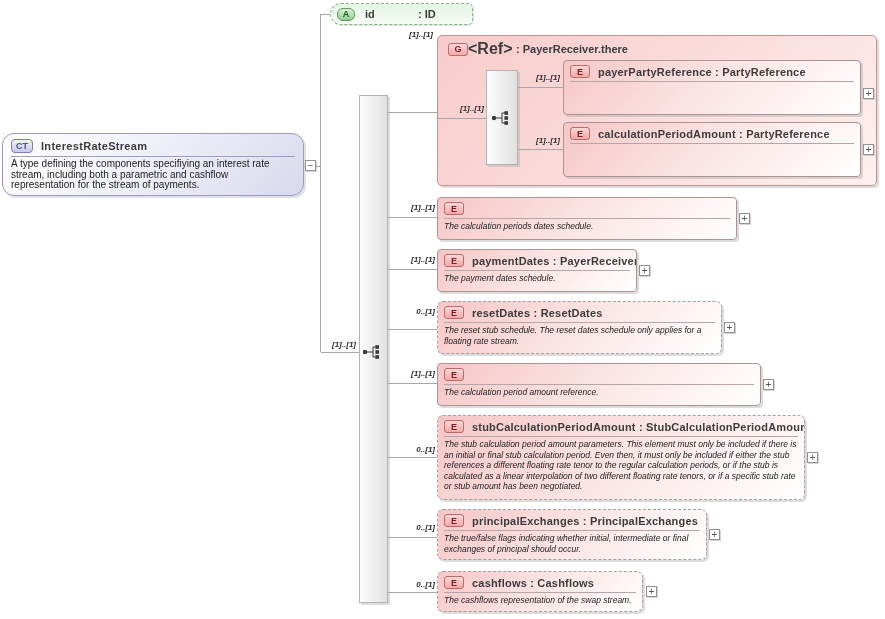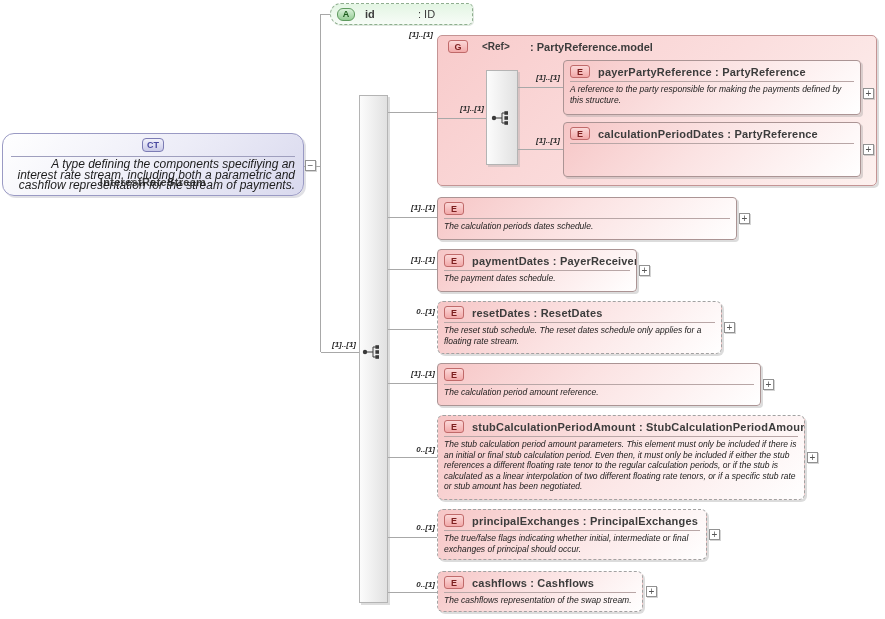--- a/index.html
+++ b/index.html
@@ -27,45 +27,45 @@
   .b-a{width:18px;height:13px;border:1px solid #5e9a5e;border-radius:6px;color:#1c5c1c;
        background:linear-gradient(to bottom,#daf1da,#94cc94);}
   .b-g,.b-e{width:20px;height:13px;border:1px solid #c06a6a;border-radius:3px;color:#7c1f1f;
        background:linear-gradient(to bottom,#fbd8d8,#f2a9a9);}
 
   
   .ct-box{position:absolute;left:2px;top:133px;width:302px;height:63px;box-sizing:border-box;
           border:1px solid #9a9ac4;border-radius:12px;padding:4px 8px 3px 8px;
           background:linear-gradient(135deg,#ffffff 0%,#ececf7 55%,#d9d9ee 100%);
           box-shadow:2px 2px 0 rgba(165,165,180,0.35);}
-  .ct-head{display:flex;align-items:center;gap:24px;height:15px;flex-direction:column;}
+  .ct-head{display:flex;align-items:center;gap:8px;height:15px;}
   .ct-title{font-size:11px;font-weight:bold;color:#3c3c3c;letter-spacing:0.3px;white-space:nowrap;}
   .ct-sep{border-top:1px solid #9f9fbe;margin:3px 0 2px 0;}
-  .ct-desc{font-size:12px;line-height:10.5px;font-style:italic;color:#1c1c1c;text-align:right;}
+  .ct-desc{font-size:10px;line-height:10.5px;color:#1c1c1c;}
 
   
   .pmbox{position:absolute;width:11px;height:11px;box-sizing:border-box;border:1px solid #929292;
          background:#ffffff;color:#565656;font-size:10px;line-height:9px;text-align:center;
          box-shadow:1px 1px 0 rgba(170,170,170,0.5);}
 
   
   .attr-box{position:absolute;left:330px;top:3px;width:143px;height:22px;box-sizing:border-box;
             border:1px dashed #8fae8f;border-radius:11px 5px 5px 11px;display:flex;align-items:center;
             padding:0 6px;background:linear-gradient(to bottom,#e3f5e3,#f7fcf7);
             box-shadow:1px 1px 0 rgba(150,175,150,0.3);}
   .attr-name{font-size:11px;font-weight:bold;color:#3c3c3c;margin-left:10px;width:53px;}
-  .attr-type{font-size:11px;font-weight:normal;color:#3c3c3c;white-space:nowrap;text-align:right;}
+  .attr-type{font-size:11px;font-weight:bold;color:#3c3c3c;white-space:nowrap;text-align:right;}
 
   
   .group-box{position:absolute;left:437px;top:35px;width:440px;height:151px;box-sizing:border-box;
              border:1px solid #c49494;border-radius:5px;
              background:linear-gradient(135deg,#f8cbcb 0%,#fbdede 55%,#fdf1ef 100%);
              box-shadow:2px 2px 0 rgba(155,155,155,0.35);}
   .group-head{position:absolute;left:10px;top:4px;display:flex;align-items:center;}
-  .group-name{font-size:10px;font-weight:bold;color:#3c3c3c;margin-left:14px;width:48px;white-space:nowrap;}
+  .group-name{font-size:16px;font-weight:bold;color:#3c3c3c;width:48px;white-space:nowrap;}
   .group-type{font-size:11px;font-weight:bold;color:#3c3c3c;white-space:nowrap;}
 
   
   .ebox{position:absolute;box-sizing:border-box;border:1px solid #ab9494;border-radius:4px;
         padding:3px 6px;overflow:hidden;
         background:linear-gradient(135deg,#f6c6c6 0%,#fbe2e2 45%,#ffffff 100%);
         box-shadow:2px 2px 0 rgba(155,155,155,0.35);}
   .ebox.dashed{border-style:dashed;border-color:#a2a2a2;border-radius:6px;}
   .ehead{display:flex;align-items:center;gap:8px;height:15px;}
   .etitle{font-size:11px;font-weight:bold;color:#3c3c3c;letter-spacing:0.2px;white-space:nowrap;}
@@ -128,21 +128,21 @@
     <rect x="13.4" y="1.2" width="3.6" height="3.6" fill="#3a3a3a"></rect>
     <rect x="13.4" y="6.2" width="3.6" height="3.6" fill="#3a3a3a"></rect>
     <rect x="13.4" y="11.2" width="3.6" height="3.6" fill="#3a3a3a"></rect>
   </svg>
 
   <div class="card" style="left:375px;top:30px;">[1]..[1]</div>
   <div class="group-box">
     <div class="group-head">
       <span class="badge b-g">G</span>
       <span class="group-name">&lt;Ref&gt;</span>
-      <span class="group-type">: PartyReference.model</span>
+      <span class="group-type">: PayerReceiver.there</span>
     </div>
   </div>
 
   <div class="hline" style="left:438px;top:118px;width:48px;"></div>
   <div class="card" style="left:426px;top:104px;">[1]..[1]</div>
   <div class="seqbar" style="left:486px;top:70px;width:32px;height:95px;"></div>
   <svg class="seqicon" style="left:491px;top:110px;" width="22" height="16" viewBox="0 0 22 16">
     <circle cx="3" cy="8" r="2.2" fill="#3a3a3a"></circle>
     <line x1="3" y1="8" x2="11" y2="8" stroke="#3a3a3a" stroke-width="1"></line>
     <line x1="11" y1="3" x2="11" y2="13" stroke="#3a3a3a" stroke-width="1"></line>
@@ -155,29 +155,28 @@
   <div class="hline" style="left:518px;top:87px;width:45px;"></div>
   <div class="hline" style="left:518px;top:149px;width:45px;"></div>
 
   <div class="card" style="left:502px;top:73px;">[1]..[1]</div>
   <div class="ebox payer">
     <div class="ehead">
       <span class="badge b-e">E</span>
       <span class="etitle">payerPartyReference : PartyReference</span>
     </div>
     <div class="esep"></div>
-    <div class="edesc">A reference to the party responsible for making the payments defined by this structure.</div>
   </div>
   <div class="pmbox" style="left:863px;top:88px;">+</div>
 
   <div class="card" style="left:502px;top:136px;">[1]..[1]</div>
   <div class="ebox receiver">
     <div class="ehead">
       <span class="badge b-e">E</span>
-      <span class="etitle">calculationPeriodDates : PartyReference</span>
+      <span class="etitle">calculationPeriodAmount : PartyReference</span>
     </div>
     <div class="esep"></div>
   </div>
   <div class="pmbox" style="left:863px;top:144px;">+</div>
 
   <div class="card" style="left:377px;top:203px;">[1]..[1]</div>
   <div class="ebox el0">
     <div class="ehead">
       <span class="badge b-e">E</span>
     </div>

